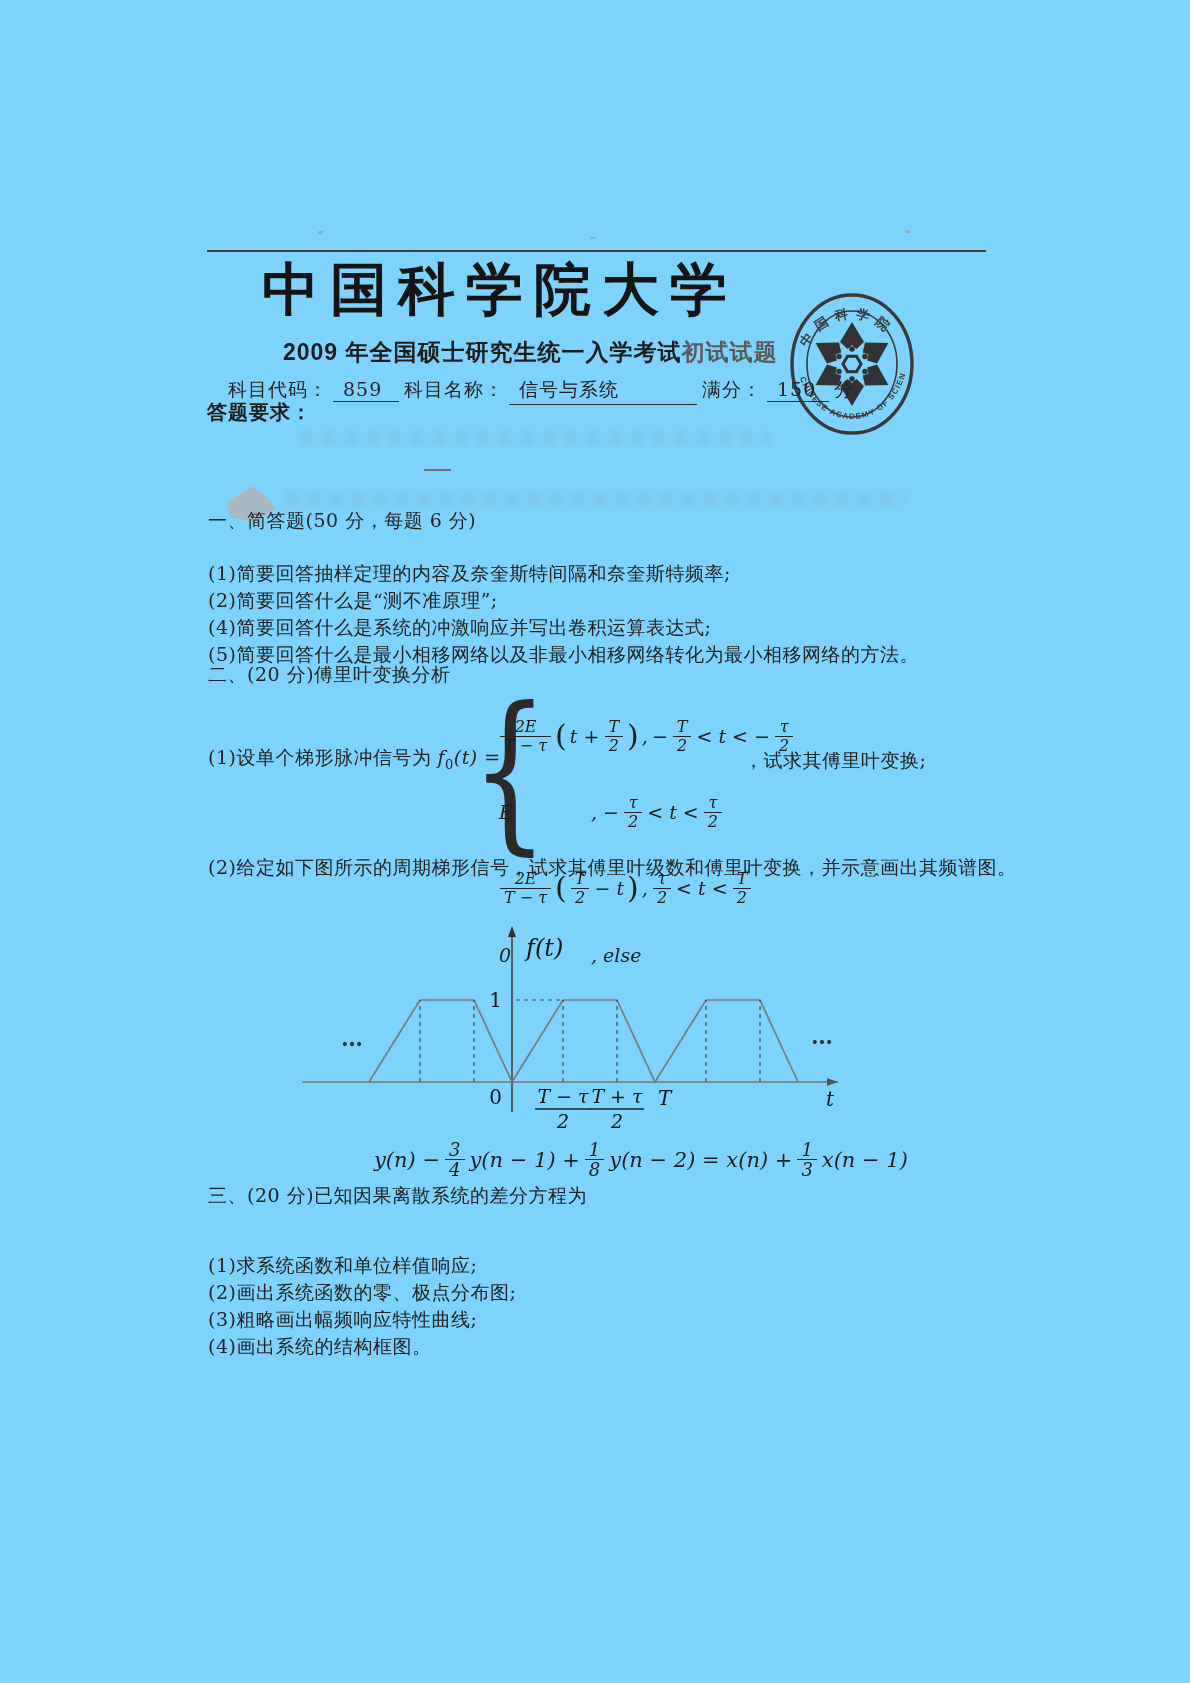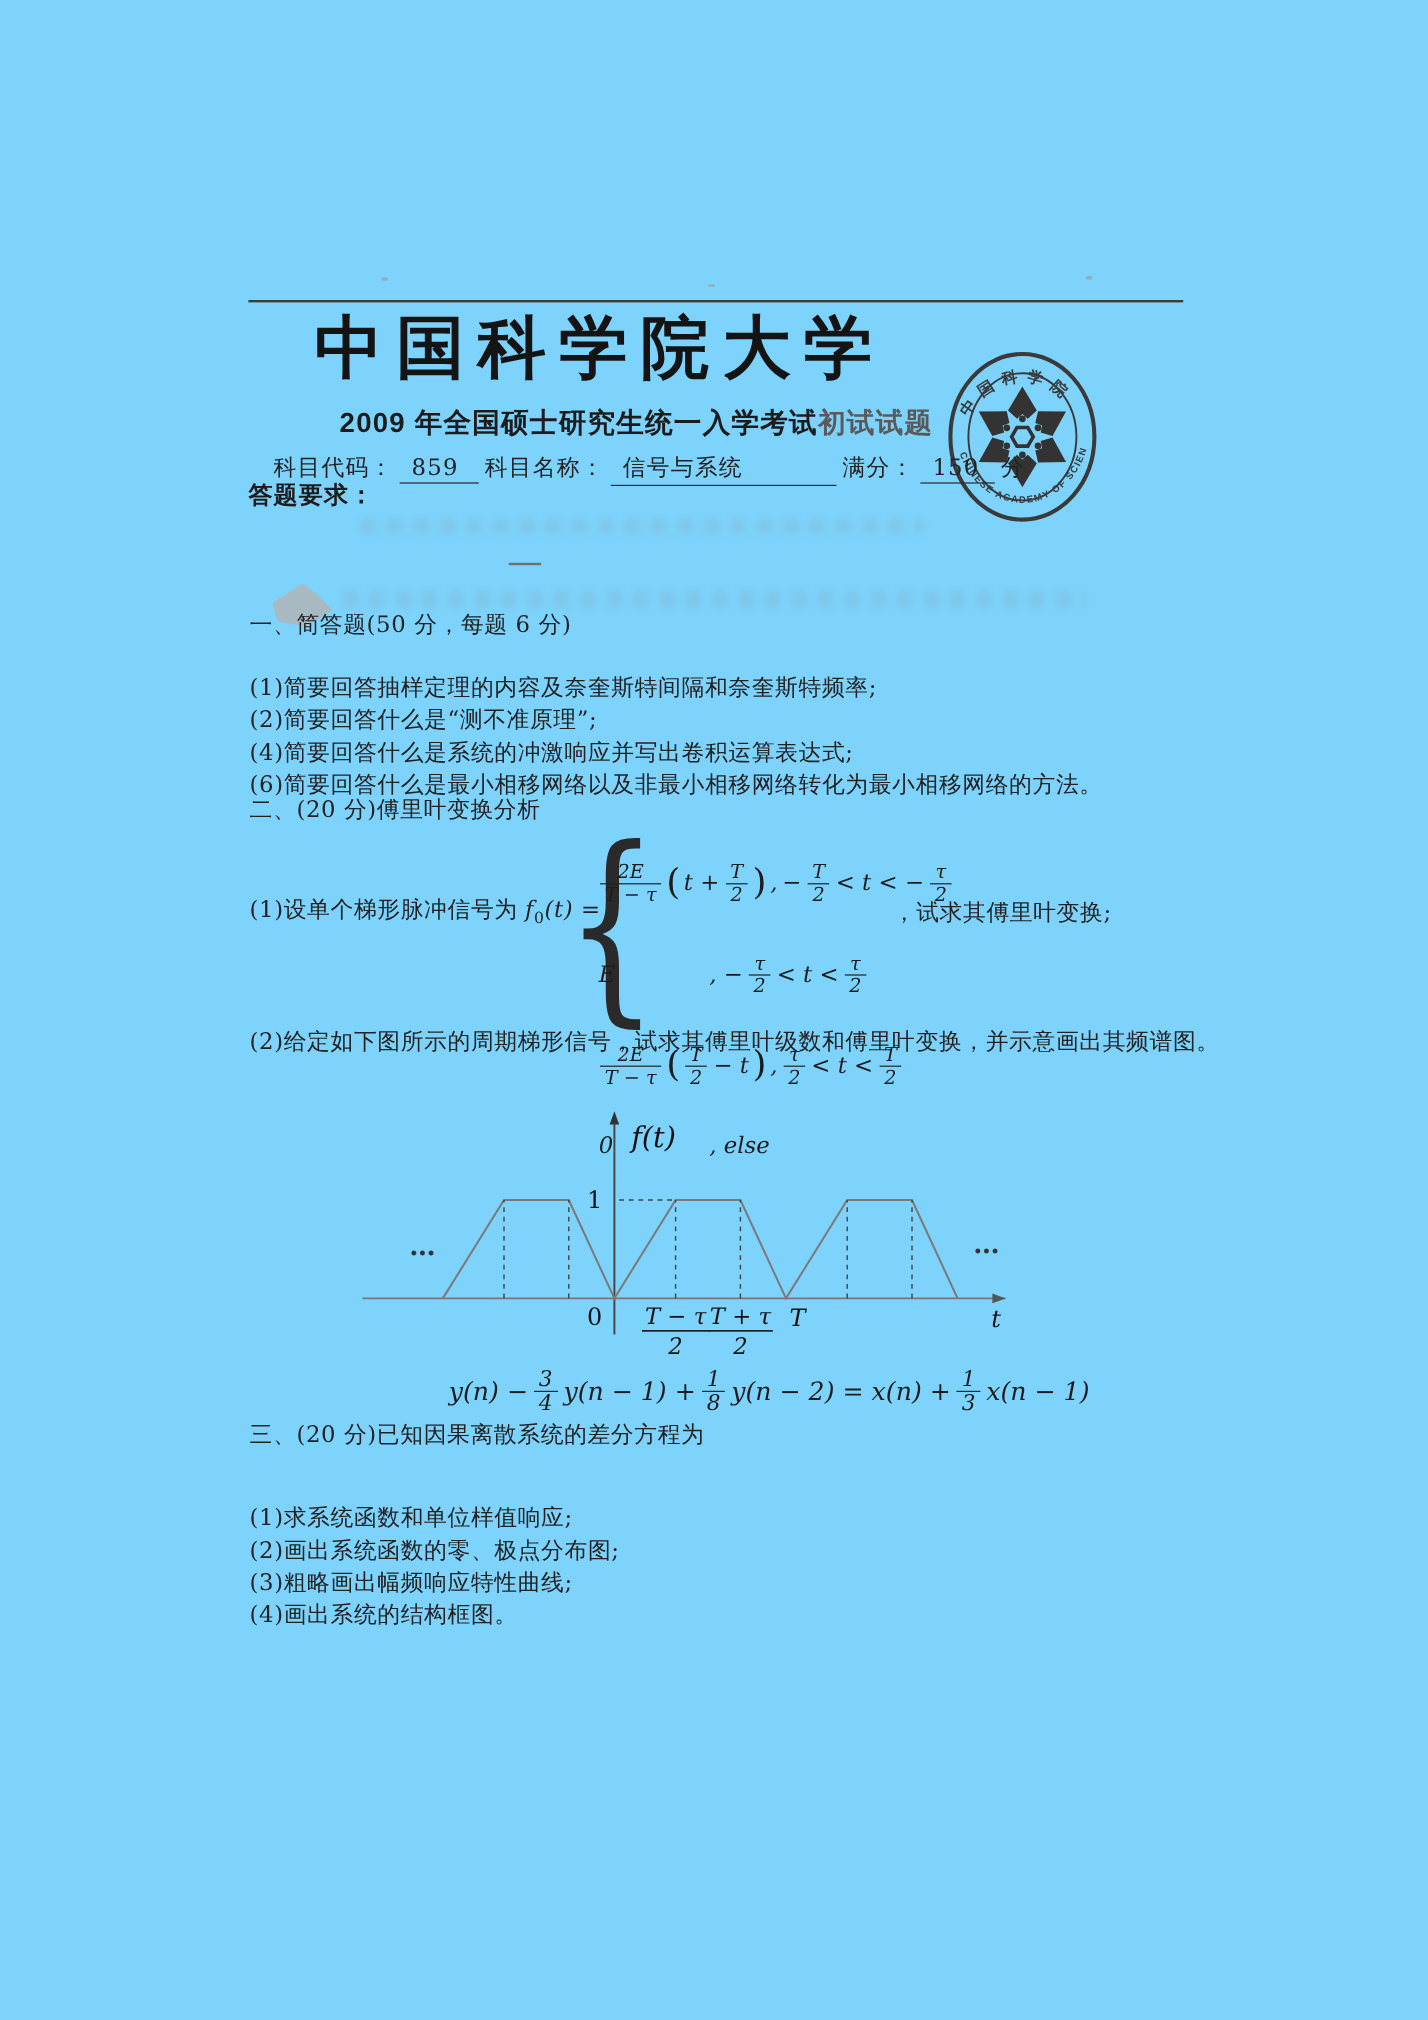--- a/index.html
+++ b/index.html
@@ -131,21 +131,21 @@
   <div class="abs ghost-bar" style="left:300px;top:432px;width:470px;height:13px;"></div>
   <div class="abs ghost-line" style="left:424px;top:469px;width:27px;height:2px;"></div>
   <div class="abs ghost-bar" style="left:285px;top:492px;width:620px;height:15px;"></div>
   <div class="abs smudge" style="left:227px;top:486px;width:50px;height:36px;"></div>
 
   <div class="abs sec-title" style="left:208px;top:508px;">一、简答题(50 分，每题 6 分)</div>
   <div class="abs items" style="left:208px;top:560px;">
     <div class="sec-item">(1)简要回答抽样定理的内容及奈奎斯特间隔和奈奎斯特频率;</div>
     <div class="sec-item">(2)简要回答什么是“测不准原理”;</div>
     <div class="sec-item">(4)简要回答什么是系统的冲激响应并写出卷积运算表达式;</div>
-    <div class="sec-item">(6)简要回答什么是最小相移网络以及非最小相移网络转化为最小相移网络的方法。</div>
+    <div class="sec-item">(5)简要回答什么是最小相移网络以及非最小相移网络转化为最小相移网络的方法。</div>
   </div>
 
   <div class="abs sec-title" style="left:208px;top:662px;">二、(20 分)傅里叶变换分析</div>
 
   <div class="abs sec-item q1-prefix">
     <span>(1)设单个梯形脉冲信号为</span><span class="fname"><i>f</i><sub>0</sub><i>(t) =</i></span>
   </div>
 
   <div class="abs pw-brace">{</div>
 

